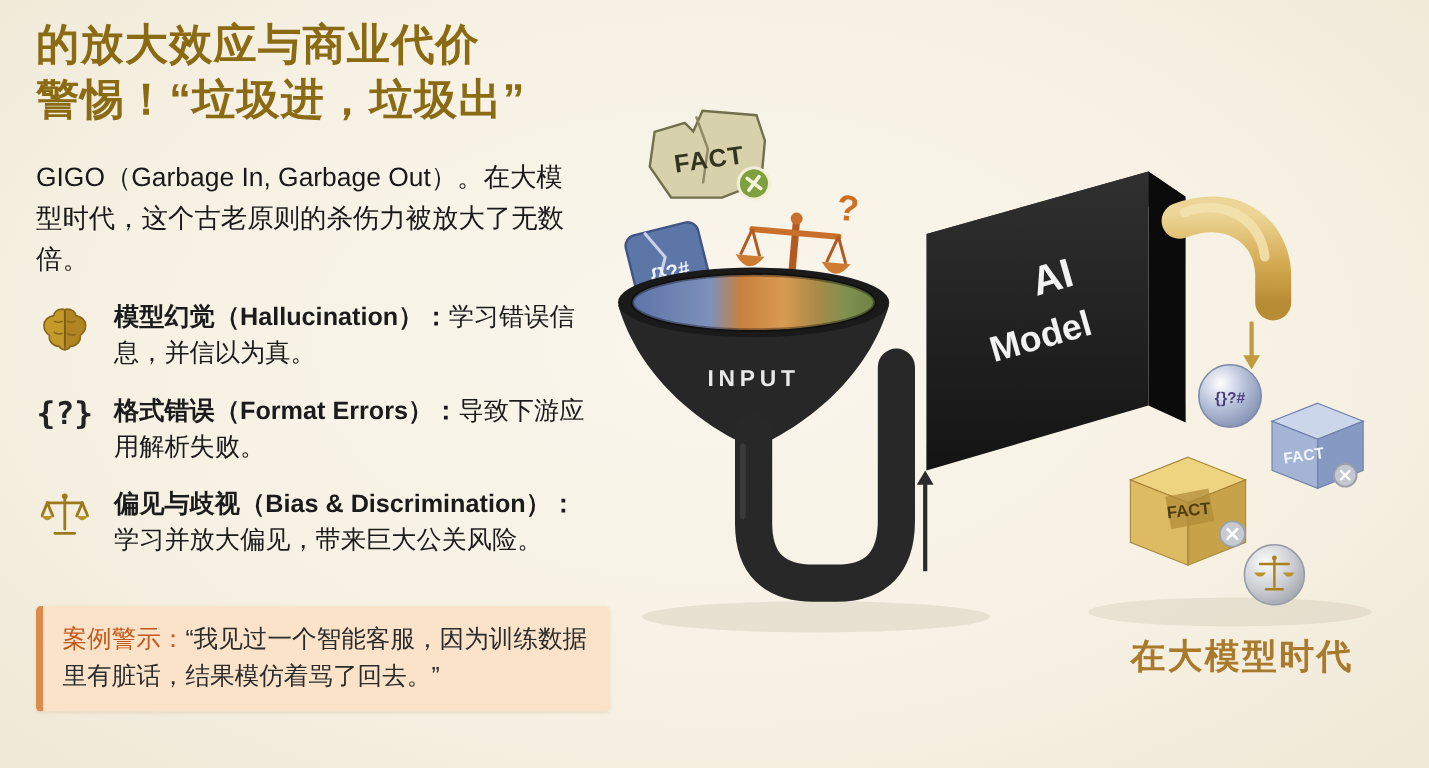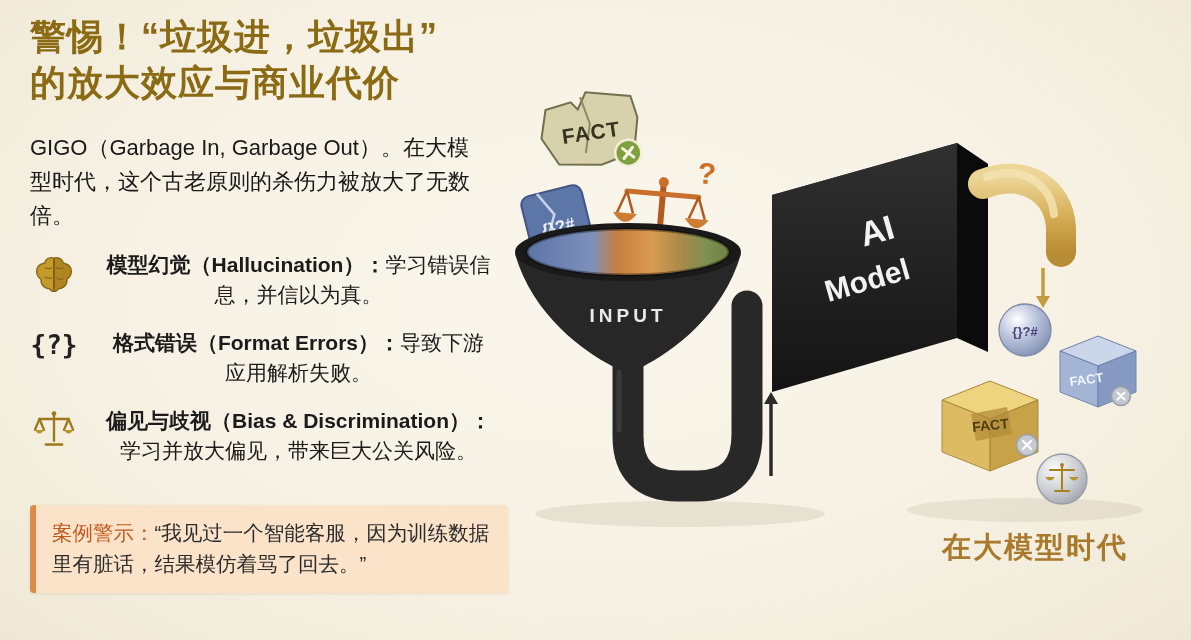--- a/index.html
+++ b/index.html
@@ -13,21 +13,21 @@
     font-size:36px; font-weight:800; color:#8b6a14; line-height:1.28; letter-spacing:1px;
   }
   .intro {
     position:absolute; left:30px; top:131px; width:456px;
     font-size:22px; line-height:1.55; color:#191919;
   }
   .bullets {
     position:absolute; left:30px; top:250px; width:462px;
     display:flex; flex-direction:column; gap:17px;
   }
-  .bullet { display:flex; gap:27px; align-items:flex-start;text-align:center; }
+  .bullet { display:flex; gap:17px; align-items:flex-start; }
   .bullet-icon { width:48px; flex:0 0 48px; display:flex; justify-content:center; align-items:flex-start; padding-top:3px; }
   .brace-glyph { font-family:"DejaVu Sans Mono", monospace; font-size:26px; font-weight:800; color:#222; line-height:1.1; }
   .bullet-text { font-size:21px; line-height:1.45; color:#1b1b1b; }
   .bullet-text .bold-part { font-weight:800; }
   .case-box {
     position:absolute; left:30px; top:505px; width:440px;
     background:#fbe3ca; border-left:6px solid #de8a4a; border-radius:4px;
     padding:13px 16px; font-size:20.5px; line-height:1.5; color:#2b2b2b;
     box-shadow:0 1px 3px rgba(120,90,40,0.12);
   }
@@ -38,22 +38,22 @@
   }
   .illustration { position:absolute; left:485px; top:0; }
   svg text { font-family:"Liberation Sans", sans-serif; }
 </style>
 </head>
 <body>
 
 <div class="canvas">
 
   <div class="title">
+    <div>的放大效应与商业代价</div>
     <div>警惕！“垃圾进，垃圾出”</div>
-    <div>的放大效应与商业代价</div>
   </div>
 
   <div class="intro">GIGO（Garbage In, Garbage Out）。在大模型时代，这个古老原则的杀伤力被放大了无数倍。</div>
 
   <div class="bullets">
 
     <div class="bullet">
       <span class="bullet-icon">
         <svg viewBox="0 0 48 46" width="44" height="42" aria-hidden="true">
           <path d="M22 5c-5 0-8 3-8 6-5 1-9 4-9 9 0 4 2 7 5 9-1 5 3 10 9 10 1 2 3 3 5 3V7c0-1-1-2-2-2z" fill="#c49a2a" stroke="#8a661a" stroke-width="1.5"></path>

